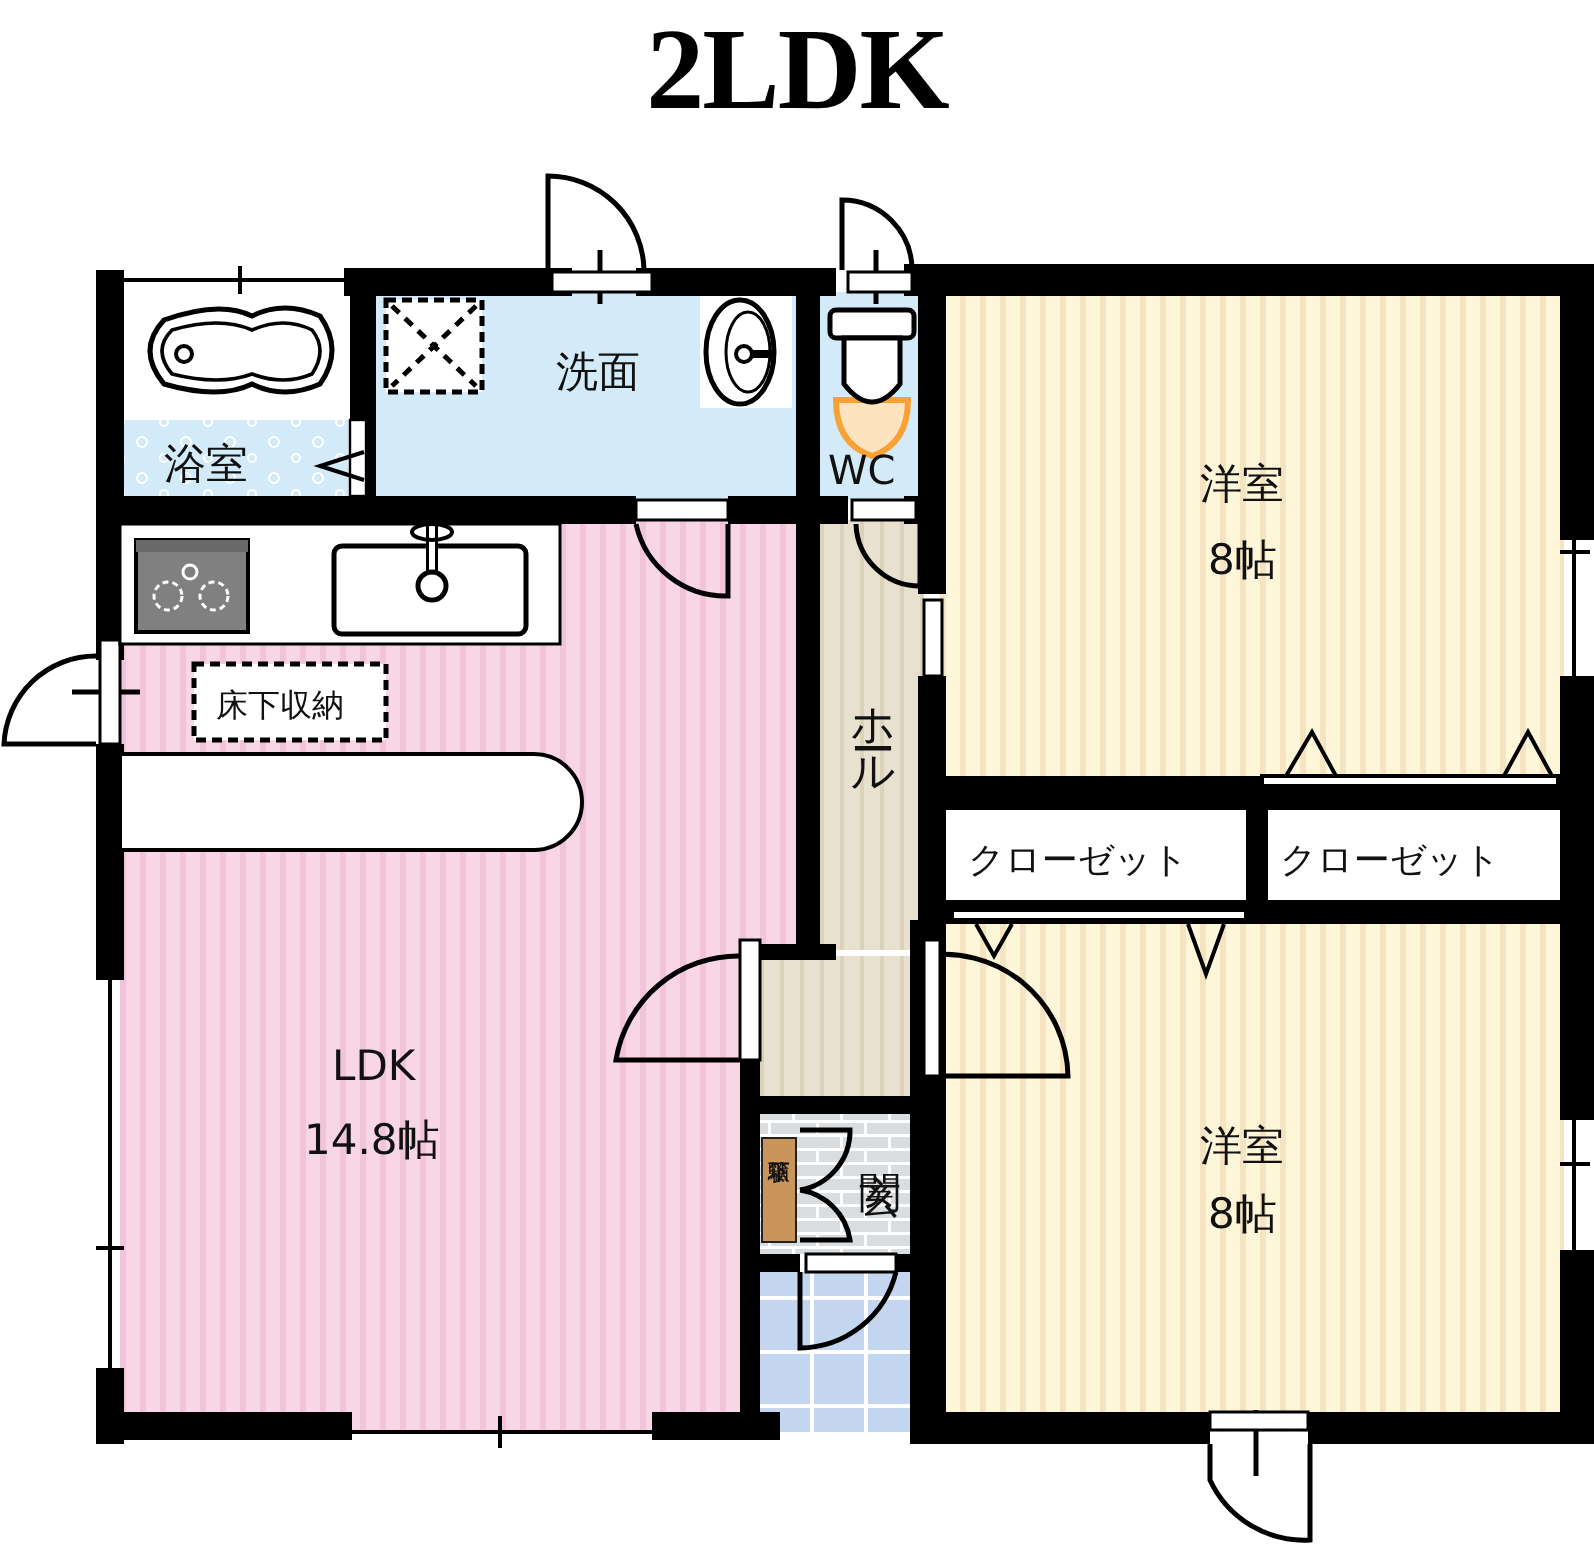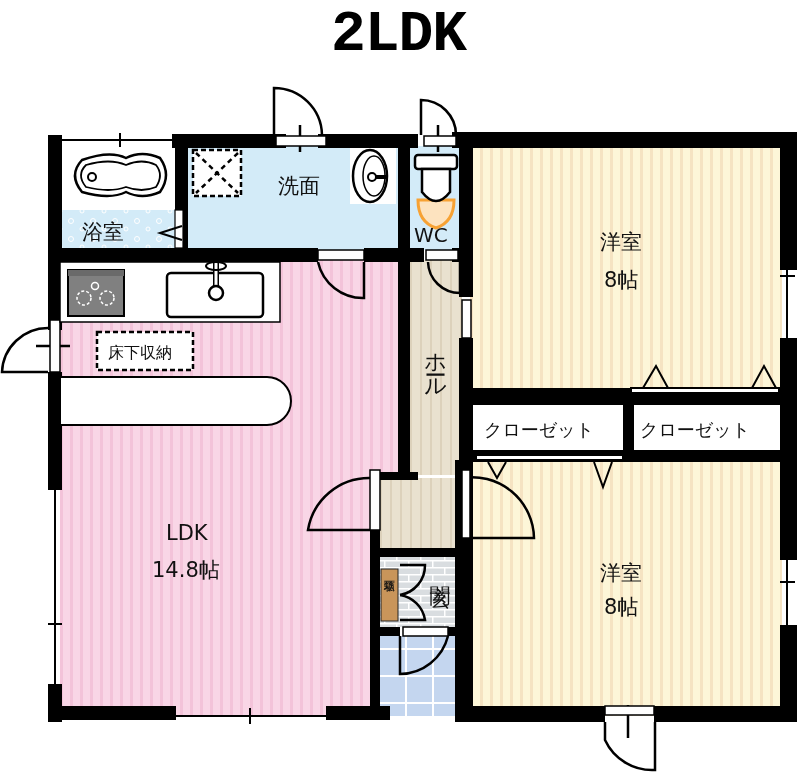--- a/index.html
+++ b/index.html
@@ -1,17 +1,17 @@
 <!DOCTYPE html>
 <html><head>
 <meta charset="utf-8">
 <style>
   html, body { margin: 0; padding: 0; background: #ffffff; }
   body { width: 797px; height: 776px; overflow: hidden; position: relative; font-family: "DejaVu Sans", sans-serif; }
-  .title { position: absolute; left: 0; top: 0; width: 797px; text-align: center; font-family: Liberation Mono, monospace; font-weight: bold; font-size: 58px; line-height: 70px; color: #000; letter-spacing: -1px; }
+  .title { position: absolute; left: 0; top: 0; width: 797px; text-align: center; font-family: Liberation Serif, serif; font-weight: bold; font-size: 58px; line-height: 70px; color: #000; letter-spacing: -1px; }
   svg { position: absolute; left: 0; top: 0; }
   .lbl { font-family: "DejaVu Sans", sans-serif; fill: #111; }
   .room-lbl { font-size: 21px; }
   .small-lbl { font-size: 18px; }
 </style>
 </head>
 <body>
 
 <div class="title">2LDK</div>
 

